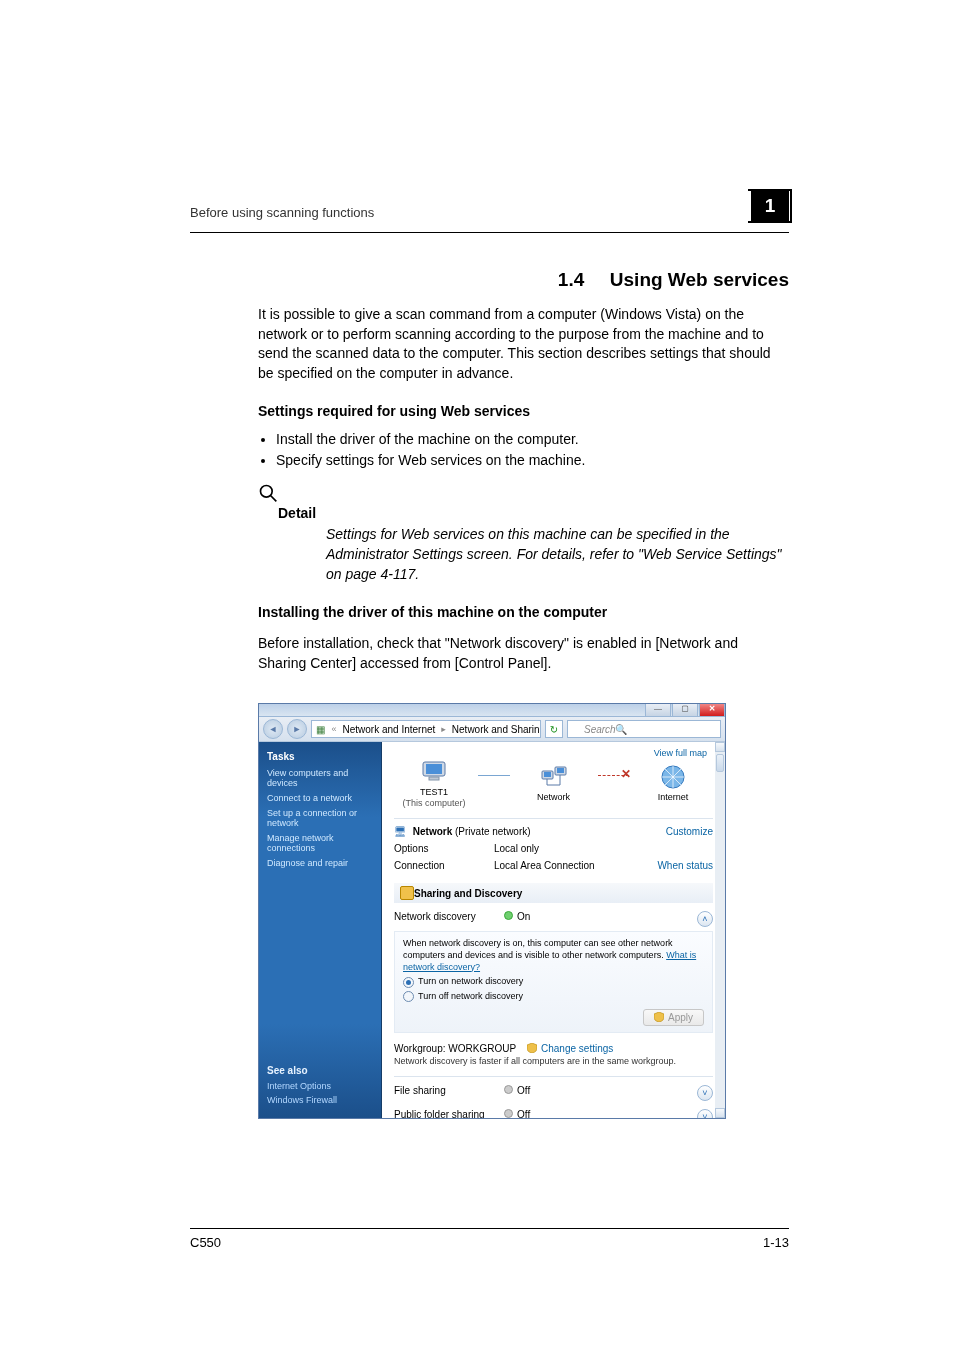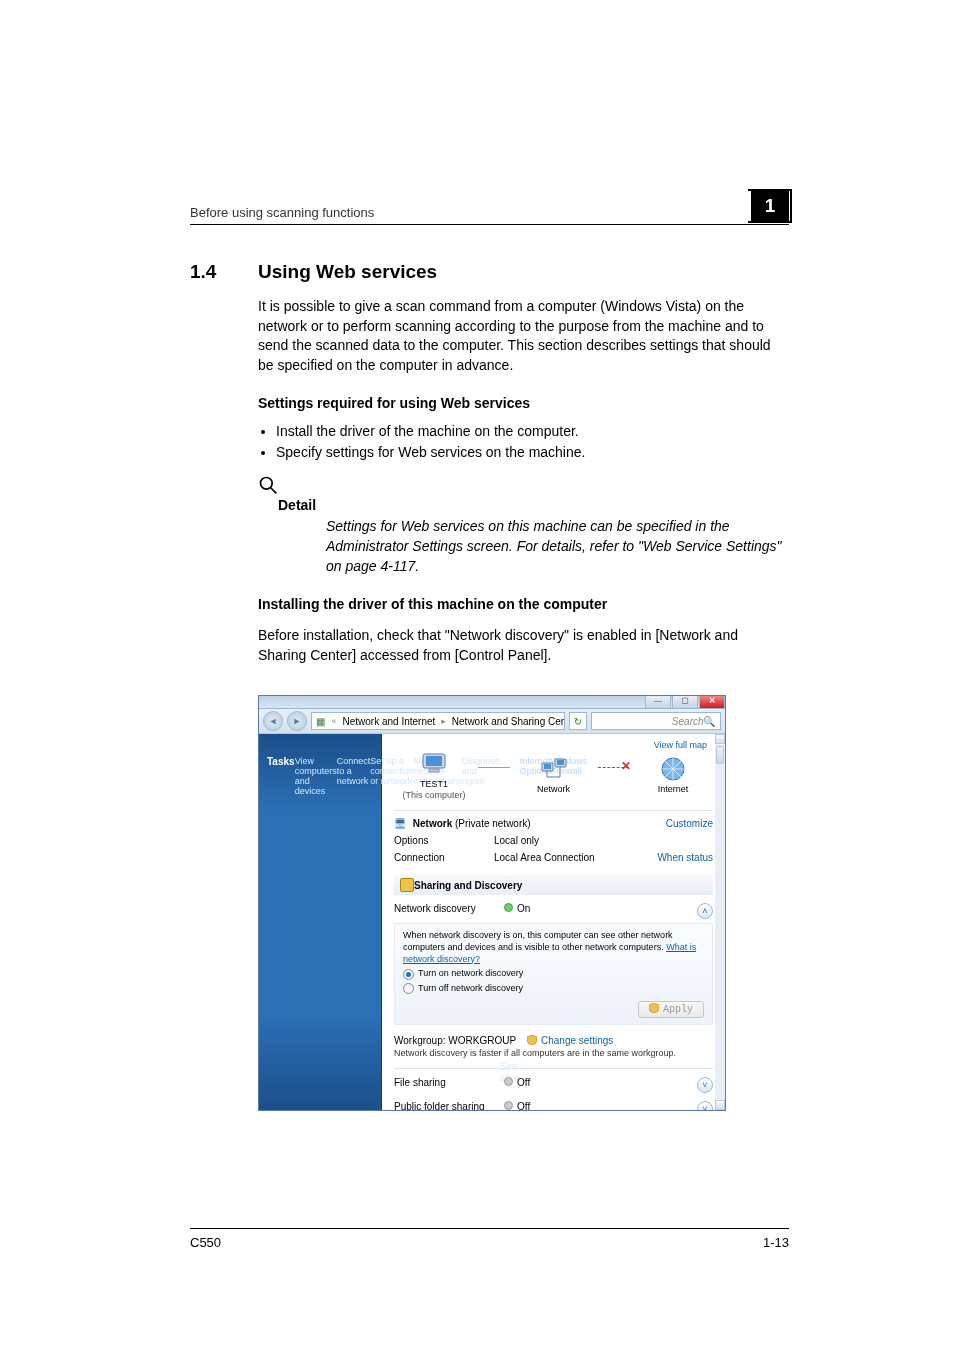--- a/index.html
+++ b/index.html
@@ -16,21 +16,21 @@
     position: relative;
     padding: 200px 165px 0 190px;
     box-sizing: border-box;
   }
   
   .running-header {
     display: flex;
     justify-content: space-between;
     align-items: flex-end;
     border-bottom: 1px solid #000;
-    padding-bottom: 4px;
+    padding-bottom: 12px;
     margin-bottom: 36px;
   }
   .running-header .left {
     font-size: 13px;
     color: #333;
   }
   .chapter-tab {
     width: 38px;
     height: 28px;
     background: #000;
@@ -48,24 +48,25 @@
     content: "";
     position: absolute;
     inset: -3px;
     border: 2px solid #000;
     border-left: none;
     pointer-events: none;
   }
   
   .section-heading {
     display: flex;
-    gap: 28px;
+    gap: 12px;
     font-weight: bold;
     font-size: 19px;
     margin-bottom: 14px;
+    justify-content: flex-end;
   }
   .section-heading .num {
     width: 40px;
   }
   .body-text, .list-item, .detail-body {
     font-size: 14px;
     line-height: 1.4;
     margin-left: 68px;
     margin-bottom: 12px;
   }
@@ -191,42 +192,43 @@
     width: 16px; height: 16px;
     background: #fff; border: 1px solid #9bb7d6;
     display:flex;align-items:center;justify-content:center;
     color:#1a8f1a;font-size:10px;
   }
   .search-box {
     width: 120px;
     height: 16px;
     background: #fff;
     border: 1px solid #9bb7d6;
-    padding: 0 4px;
-    display: flex;
-    align-items: center;
-    justify-content: flex-end;
+    padding: 0 16px;
+    display: flex;
+    align-items: center;
+    justify-content: flex-start;
     color: #888;
     font-style: italic;
   }
   .search-box .mag { color: #2b6fb5; font-style: normal; }
   .window-body {
     display: flex;
     background: #fff;
     height: 376px;
   }
   .side-panel {
     width: 123px;
     background: linear-gradient(#1b4f8a, #2b6fb5 20%, #2b6fb5 75%, #1b4f8a);
     color: #fff;
     border-right: 1px solid #153c67;
-    padding: 22px 8px;
+    padding: 9px 8px;
     box-sizing: border-box;
     position: relative;
     display: flex;
+    flex-direction: column;
   }
   .side-panel .tasks-title {
     font-weight: bold;
     font-size: 10px;
     margin-bottom: 6px;
   }
   .side-panel .task-link {
     color: #cfe8ff;
     margin-bottom: 5px;
     font-size: 9px;
@@ -368,21 +370,21 @@
   .radio-row { display:flex;align-items:center;gap:4px;margin-top:3px; }
   .radio {
     width:9px;height:9px;border:1px solid #6c8bb0;border-radius:50%;
     display:flex;align-items:center;justify-content:center;
   }
   .radio.selected::after{content:"";width:5px;height:5px;border-radius:50%;background:#2b6fb5;}
   .apply-row { display:flex;justify-content:flex-end;margin-top:6px;}
   .apply-btn {
     font-size:10px;padding:1px 10px;color:#999;
     background:linear-gradient(#f8f8f8,#e9e9e9);
-    border:1px solid #c7c7c7;border-radius:3px;font-family:Liberation Mono, monospace;
+    border:1px solid #c7c7c7;border-radius:3px;
   }
   .shield-icon {
     width:10px;height:10px;display:inline-block;margin-right:4px;vertical-align:-1px;
   }
   .shield-icon svg{display:block;}
   .workgroup-row {
     font-size:10px;margin-top:10px;
   }
   .workgroup-row .link { color:#0a64a4; }
   .wg-note { font-size:9px;margin-top:2px;color:#333; }

